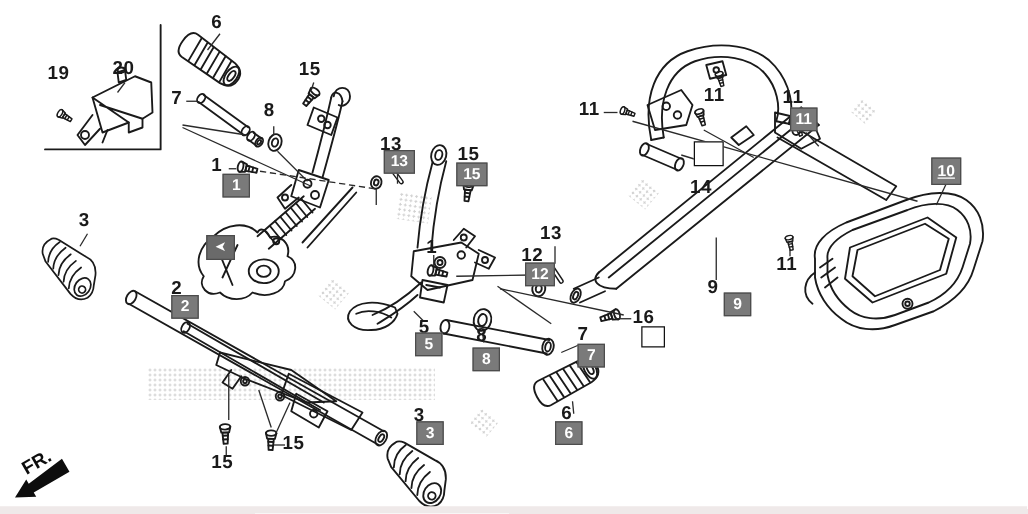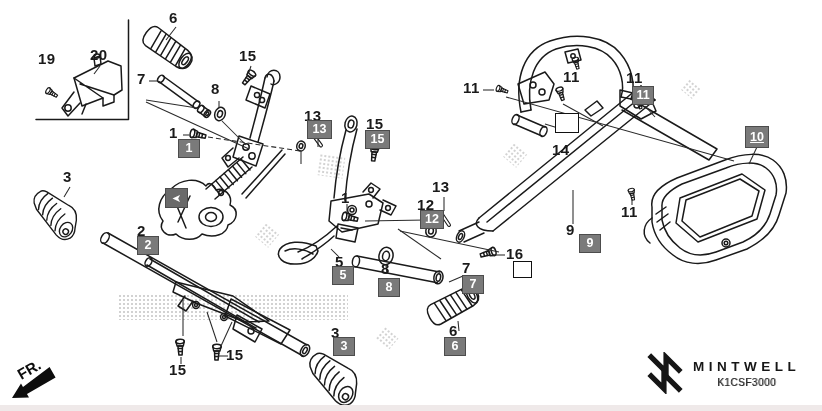--- a/index.html
+++ b/index.html
@@ -308,25 +308,15 @@
       <div class="co co-box" style="left: 579px; top: 234px;">9</div>
       <div class="co co-box" style="left: 745px; top: 126px; width: 22px; height: 20px; text-decoration: underline;">10</div>
       <div class="co co-box" style="left: 632px; top: 86px;">11</div>
       <div class="co co-empty" style="left: 555px; top: 113px; width: 22px; height: 18px;"></div>
       <div class="co co-empty" style="left: 513px; top: 261px; width: 17px; height: 15px;"></div>
       <div class="co co-marker" style="left: 165px; top: 188px; width: 21px; height: 18px;">
         <span>➤</span>
       </div>
     </div>
 
-  <div id="brand">
-    <svg width="38" height="42" viewBox="0 0 36 40">
-      <path d="M3 3 L19 19 L19 5 L33 19" stroke="#161616" stroke-width="5" fill="none"></path>
-      <path d="M33 37 L17 21 L17 35 L3 21" stroke="#161616" stroke-width="5" fill="none"></path>
-    </svg>
-    <div id="brand-text">
-      <div id="brand-name">MINTWELL</div>
-      <div id="part-code">K1CSF3000</div>
-    </div>
-  </div>
 
   <div id="footer-strip"></div>
 </div>
 
 </body></html>

